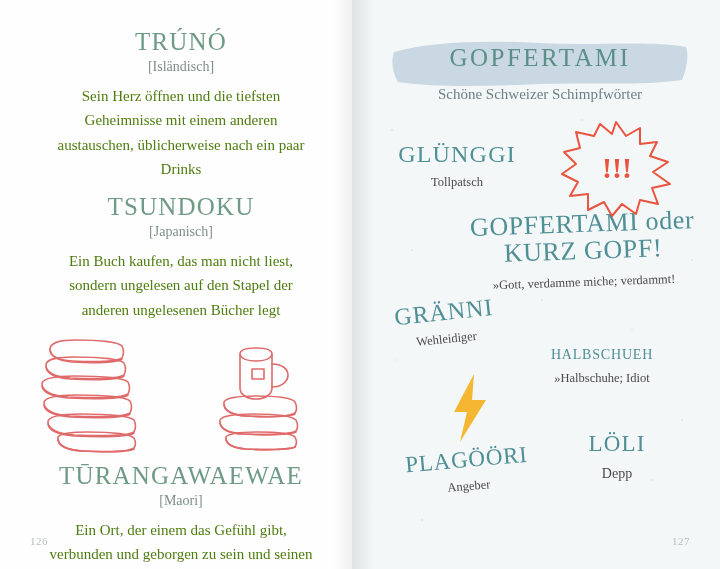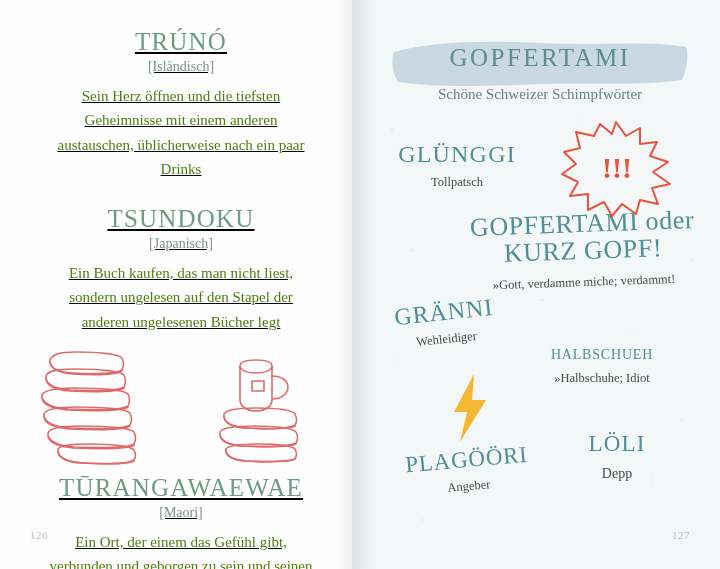--- a/index.html
+++ b/index.html
@@ -22,21 +22,20 @@
 
   
   .page-left {
     position: relative;
     width: 352px;
     height: 569px;
     background: #fefefe;
     box-sizing: border-box;
     padding: 28px 20px 0 30px;
     overflow: hidden;
-    text-decoration: underline;
   }
   .page-left:after {
     
     content: "";
     position: absolute;
     top: 0; right: 0; bottom: 0;
     width: 18px;
     background: linear-gradient(to right, rgba(0,0,0,0.0), rgba(120,120,120,0.10));
     pointer-events: none;
   }
@@ -79,21 +78,21 @@
     top: 8px;
   }
   .ill-mug {
     position: absolute;
     left: 182px;
     top: 14px;
   }
 
   .folio {
     position: absolute;
-    bottom: 28px;
+    bottom: 22px;
     font-family: "Liberation Serif", serif;
     font-size: 11px;
     color: #b9bdbd;
     letter-spacing: 0.5px;
   }
   .folio-left { left: 30px; }
   .folio-right { right: 30px; }
 
   
   .page-right {
@@ -200,21 +199,21 @@
 <div class="spread">
 
   <div class="page-left">
 
     <div class="entry">
       <h2 class="entry-title">TRÚNÓ</h2>
       <div class="entry-lang">[Isländisch]</div>
       <p class="entry-desc">Sein Herz öffnen und die tiefsten Geheimnisse mit einem anderen austauschen, üblicherweise nach ein paar Drinks</p>
     </div>
 
-    <div class="entry" style="margin-top:24px;">
+    <div class="entry" style="margin-top:12px;">
       <h2 class="entry-title">TSUNDOKU</h2>
       <div class="entry-lang">[Japanisch]</div>
       <p class="entry-desc" style="max-width:258px;">Ein Buch kaufen, das man nicht liest, sondern ungelesen auf den Stapel der anderen ungelesenen Bücher legt</p>
     </div>
 
     <div class="illustration">
       <div class="ill-books">
         <svg width="110" height="118" viewBox="0 0 110 118" fill="none" stroke="#e06a6a" stroke-width="1.6" stroke-linecap="round" stroke-linejoin="round">
           <path d="M14 12 C16 6, 24 4, 40 4 C62 4, 82 6, 86 10 C88 14, 88 18, 86 22 C80 26, 56 26, 36 25 C22 24, 13 20, 14 12 Z"></path>
           <path d="M14 14 C15 21, 24 25, 36 26 C56 27, 80 27, 86 23"></path>

